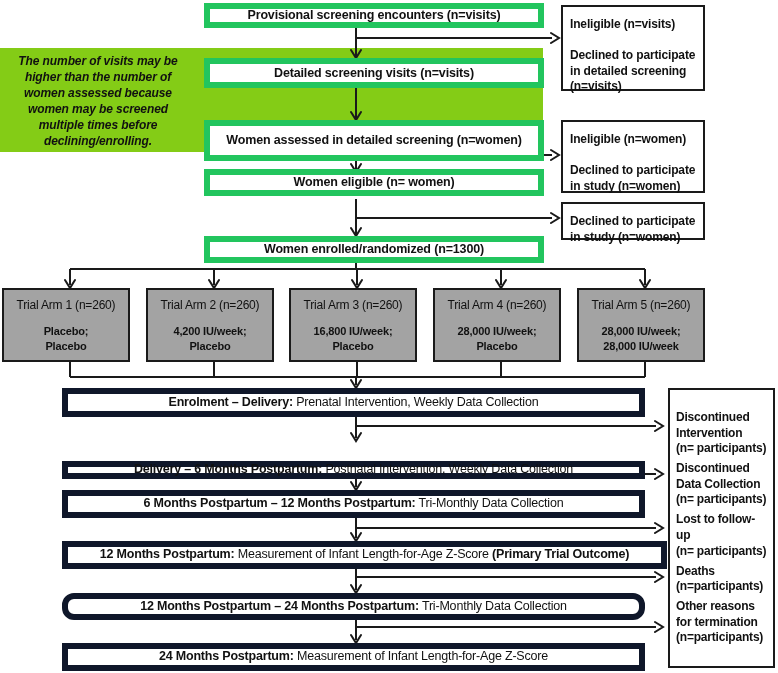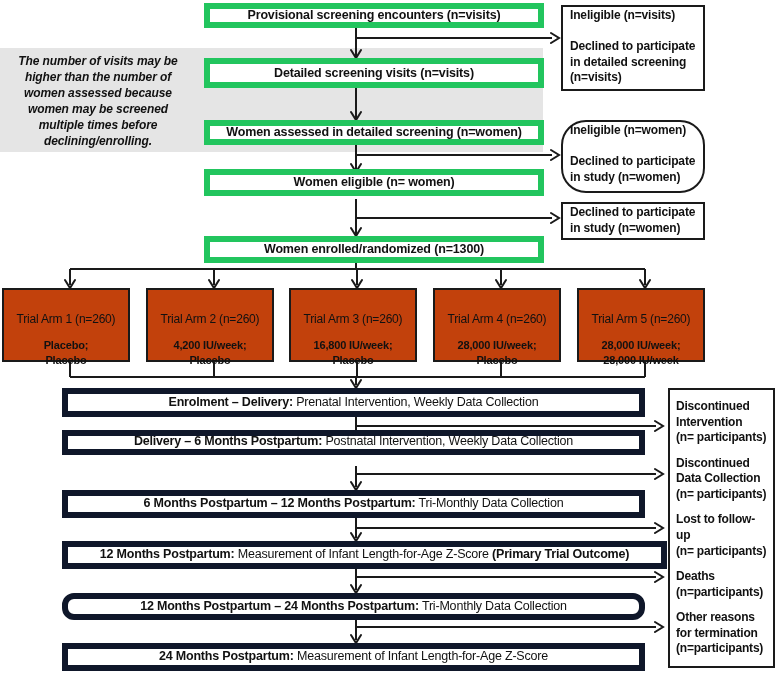--- a/index.html
+++ b/index.html
@@ -7,46 +7,46 @@
     position:relative;width:778px;height:673px;background:#fff;overflow:hidden;
     font-family:"Liberation Sans",sans-serif;color:#111;
   }
   .box{
     position:absolute;background:#fff;border:6px solid #22c55e;box-sizing:border-box;
     display:flex;align-items:center;justify-content:center;text-align:center;
     font-size:12.5px;font-weight:bold;letter-spacing:-0.15px;line-height:1.15;
   }
   .exit-box{
     position:absolute;background:#fff;border:2px solid #1a1a1a;box-sizing:border-box;
-    padding:1px 7px;text-align:left;font-size:12px;font-weight:bold;
+    padding:10px 7px;text-align:left;font-size:12px;font-weight:bold;
     line-height:1.3;letter-spacing:-0.15px;
   }
   .note-panel{
-    position:absolute;left:0;top:48px;width:543px;height:104px;background:#e5e5e5;
+    position:absolute;left:0;top:48px;width:543px;height:104px;background:#84cc16;
   }
   .note-text{
     position:absolute;left:5px;top:6px;width:186px;text-align:center;
     font-size:12px;font-style:italic;font-weight:bold;line-height:1.33;letter-spacing:-0.1px;
   }
   .arm-box{
-    position:absolute;top:288px;width:128px;height:74px;background:#c2410c;
-    border:2px solid #1a1a1a;box-sizing:border-box;text-align:center;padding-top:22px;
+    position:absolute;top:288px;width:128px;height:74px;background:#a3a3a3;
+    border:2px solid #1a1a1a;box-sizing:border-box;text-align:center;padding-top:8px;
   }
   .arm-title{font-size:12px;font-weight:400;letter-spacing:-0.2px;}
   .arm-regimen{margin-top:12px;font-size:11px;font-weight:bold;line-height:1.4;letter-spacing:-0.15px;}
   .phase-box{
     position:absolute;left:62px;width:583px;background:#fff;border:6px solid #0f172a;
     box-sizing:border-box;display:flex;align-items:center;justify-content:center;
     text-align:center;font-size:12.5px;font-weight:400;letter-spacing:-0.2px;line-height:1.1;
   }
   .phase-box .b{font-weight:bold;}
   .term-box{
     position:absolute;left:668px;top:388px;width:107px;height:280px;background:#fff;
     border:2px solid #1a1a1a;box-sizing:border-box;display:flex;flex-direction:column;
-    justify-content:space-between;padding:9px 6px;font-size:12px;font-weight:bold;
+    justify-content:space-between;padding:20px 6px;font-size:12px;font-weight:bold;
     line-height:1.3;letter-spacing:-0.2px;text-align:left;
   }
   svg.connectors{position:absolute;left:0;top:0;pointer-events:none;}
 </style>
 </head>
 <body>
 
 <div id="canvas">
 
   <div class="note-panel">
@@ -84,26 +84,26 @@
          M351,380 L356,388 L361,380
          M351,433 L356,441 L361,433 M655,421 L663,426 L655,431
          M351,482 L356,490 L361,482 M655,469 L663,474 L655,479
          M351,533 L356,541 L361,533 M655,523 L663,528 L655,533
          M351,585 L356,593 L361,585 M655,572 L663,577 L655,582
          M351,635 L356,643 L361,635 M655,622 L663,627 L655,632" fill="none" stroke="#1a1a1a" stroke-width="2" stroke-linecap="round"></path>
   </svg>
 
   <div class="box" style="left:204px;top:3px;width:340px;height:25px;">Provisional screening encounters (n=visits)</div>
   <div class="box" style="left:204px;top:58px;width:340px;height:30px;">Detailed screening visits (n=visits)</div>
-  <div class="box" style="left:204px;top:120px;width:340px;height:25px;">Women assessed in detailed screening (n=women)</div>
+  <div class="box" style="left:204px;top:120px;width:340px;height:41px;">Women assessed in detailed screening (n=women)</div>
   <div class="box" style="left:204px;top:169px;width:340px;height:27px;">Women eligible (n= women)</div>
   <div class="box" style="left:204px;top:236px;width:340px;height:27px;">Women enrolled/randomized (n=1300)</div>
 
   <div class="exit-box" style="left:561px;top:5px;width:144px;height:86px;">Ineligible (n=visits)<br><br>Declined to participate<br>in detailed screening<br>(n=visits)</div>
-  <div class="exit-box" style="left:561px;top:120px;width:144px;height:73px;border-radius:25px;">Ineligible (n=women)<br><br>Declined to participate<br>in study (n=women)</div>
+  <div class="exit-box" style="left:561px;top:120px;width:144px;height:73px;">Ineligible (n=women)<br><br>Declined to participate<br>in study (n=women)</div>
   <div class="exit-box" style="left:561px;top:202px;width:144px;height:38px;">Declined to participate<br>in study (n=women)</div>
 
   <div class="arm-box" style="left:2px;">
     <div class="arm-title">Trial Arm 1 (n=260)</div>
     <div class="arm-regimen">Placebo;<br>Placebo</div>
   </div>
   <div class="arm-box" style="left:146px;">
     <div class="arm-title">Trial Arm 2 (n=260)</div>
     <div class="arm-regimen">4,200 IU/week;<br>Placebo</div>
   </div>
@@ -116,21 +116,21 @@
     <div class="arm-regimen">28,000 IU/week;<br>Placebo</div>
   </div>
   <div class="arm-box" style="left:577px;">
     <div class="arm-title">Trial Arm 5 (n=260)</div>
     <div class="arm-regimen">28,000 IU/week;<br>28,000 IU/week</div>
   </div>
 
   <div class="phase-box" style="top:388px;height:29px;">
     <span><span class="b">Enrolment – Delivery:</span><span> Prenatal Intervention, Weekly Data Collection</span><span class="b"></span></span>
   </div>
-  <div class="phase-box" style="top:430px;height:25px;align-items:flex-end;">
+  <div class="phase-box" style="top:461px;height:18px;">
     <span><span class="b">Delivery – 6 Months Postpartum:</span><span> Postnatal Intervention, Weekly Data Collection</span><span class="b"></span></span>
   </div>
   <div class="phase-box" style="top:490px;height:28px;">
     <span><span class="b">6 Months Postpartum – 12 Months Postpartum:</span><span> Tri-Monthly Data Collection</span><span class="b"></span></span>
   </div>
   <div class="phase-box" style="top:541px;height:28px;width:605px;">
     <span><span class="b">12 Months Postpartum:</span><span> Measurement of Infant Length-for-Age Z-Score </span><span class="b">(Primary Trial Outcome)</span></span>
   </div>
   <div class="phase-box" style="top:593px;height:27px;border-radius:12px;">
     <span><span class="b">12 Months Postpartum – 24 Months Postpartum:</span><span> Tri-Monthly Data Collection</span><span class="b"></span></span>

